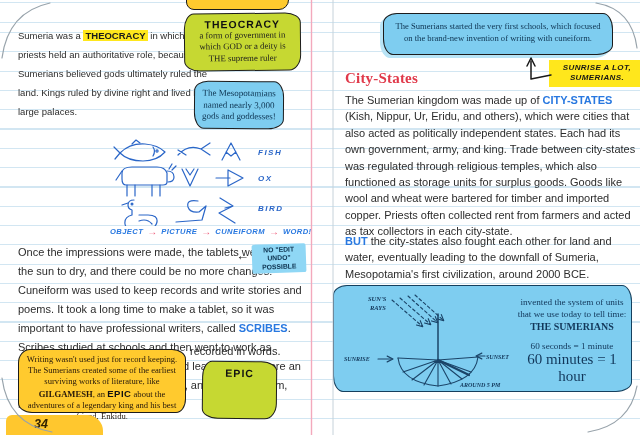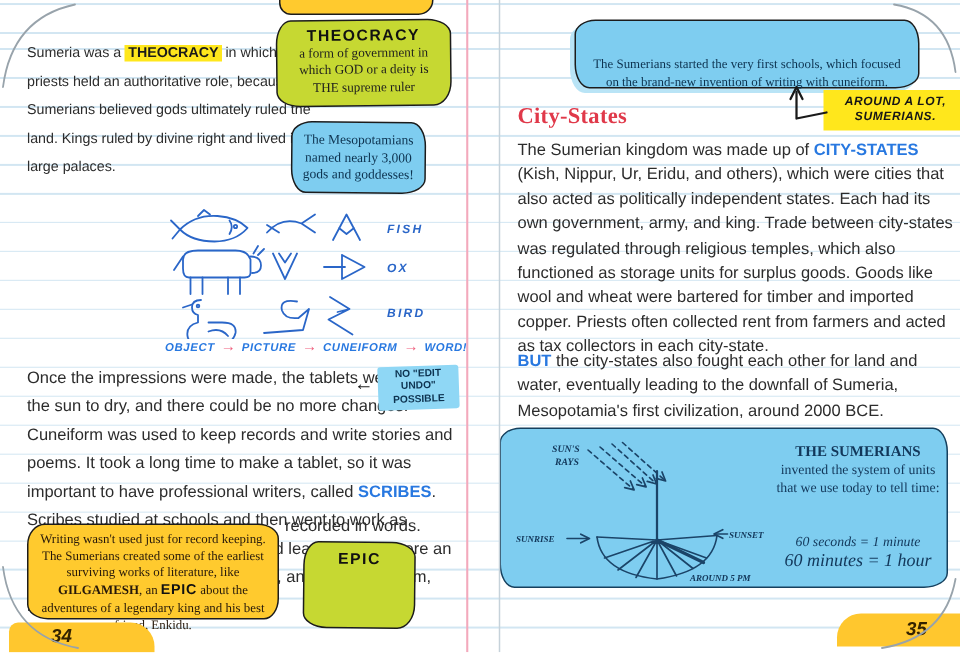--- a/index.html
+++ b/index.html
@@ -124,26 +124,26 @@
   </div>
 
   <div class="abs box green" style="left:202px;top:361px;width:75px;height:58px;padding:5px 4px;transform:rotate(.6deg);">
     <div class="box-title">EPIC</div>
   </div>
 
   <div class="tab" style="left:6px;top:415px;width:97px;height:20px;border-radius:6px 16px 0 0;">
     <span class="tab-num" style="position:absolute;left:28px;top:2px;">34</span>
   </div>
 
-  <div class="abs box blue" style="left:383px;top:13px;width:230px;height:42px;padding:22px 8px;font-size:8.6px;line-height:1.4;box-shadow:-3px 3px 0 #b9e4f6;">
+  <div class="abs box blue" style="left:383px;top:13px;width:230px;height:42px;padding:6px 8px;font-size:8.6px;line-height:1.4;box-shadow:-3px 3px 0 #b9e4f6;">
     <span>The Sumerians started the very first schools, which focused on the brand-new invention of writing with cuneiform.</span>
   </div>
 
   <div class="abs thanks" style="left:549px;top:60px;width:88px;">
-    <div>AROUND A LOT,</div>
+    <div>SUNRISE A LOT,</div>
     <div>SUMERIANS.</div>
   </div>
 
   <div class="abs red-head" style="left:345px;top:70px;">City-States</div>
 
   <div class="abs body-txt tight" style="left:345px;top:92px;width:292px;">
     <span>The Sumerian kingdom was made up of </span><span class="term">CITY-STATES</span><span> (Kish, Nippur, Ur, Eridu, and others), which were cities that also acted as politically independent states. Each had its own government, army, and king. Trade between city-states was regulated through religious temples, which also functioned as storage units for surplus goods. Goods like wool and wheat were bartered for timber and imported copper. Priests often collected rent from farmers and acted as tax collectors in each city-state.</span>
   </div>
 
   <div class="abs body-txt tight" style="left:345px;top:233px;width:292px;">
@@ -171,32 +171,29 @@
         <path d="M100 72 L60 70 M100 72 L65 84 M100 72 L74 92 M100 72 L86 97 M100 72 L100 98 M100 72 L113 96 M100 72 L124 91 M100 72 L133 84 M100 72 L140 69"></path>
         <line x1="100" y1="72" x2="131" y2="87" stroke-width="2.2"></line>
       </g>
       <text x="6" y="73" fill="#12375a" stroke="none" font-size="6" font-style="italic" font-weight="bold">SUNRISE</text>
       <line x1="40" y1="71" x2="54" y2="71" marker-end="url(#ah)"></line>
       <line x1="147" y1="68" x2="139" y2="68" marker-end="url(#ah)"></line>
       <text x="148" y="70.5" fill="#12375a" stroke="none" font-size="6" font-style="italic" font-weight="bold">SUNSET</text>
       <text x="122" y="99" fill="#12375a" stroke="none" font-size="6" font-style="italic" font-weight="bold">AROUND 5 PM</text>
     </svg>
     <div class="abs sundial-txt" style="left:182px;top:10px;width:112px;">
+      <div style="font-size:9.2px;line-height:1.35;">invented the system of units that we use today to tell time:</div>
       <div style="font-weight:bold;font-size:10px;">THE SUMERIANS</div>
-      <div style="font-size:9.2px;line-height:1.35;">invented the system of units that we use today to tell time:</div>
-      <div style="margin-top:24px;font-style:italic;">
+      <div style="margin-top:9px;">
         <div style="font-size:9.2px;">60 seconds = 1 minute</div>
-        <div style="font-size:12px;">60 minutes = 1 hour</div>
+        <div style="font-size:15px;">60 minutes = 1 hour</div>
       </div>
     </div>
   </div>
 
-  <div class="tab" style="left:558px;top:409px;width:82px;height:22px;border-radius:16px 0 0 0;">
-    <span class="tab-num" style="position:absolute;left:46px;top:3px;">35</span>
-  </div>
 
   <svg class="abs" style="left:0;top:0;pointer-events:none;" width="640" height="435" viewBox="0 0 640 435" fill="none">
     <line x1="311.5" y1="0" x2="311.5" y2="435" stroke="#f3a9bc" stroke-width="1.4"></line>
     <line x1="333" y1="0" x2="333" y2="435" stroke="#c6d2da" stroke-width="1"></line>
     <g stroke="#98a3ab" stroke-width="1.2" stroke-linecap="round">
       <path d="M2 58 Q8 12 50 3"></path>
       <path d="M596 3 Q632 9 637 48"></path>
       <path d="M2 378 Q8 424 52 432"></path>
       <path d="M588 432 Q630 425 637 386"></path>
     </g>

